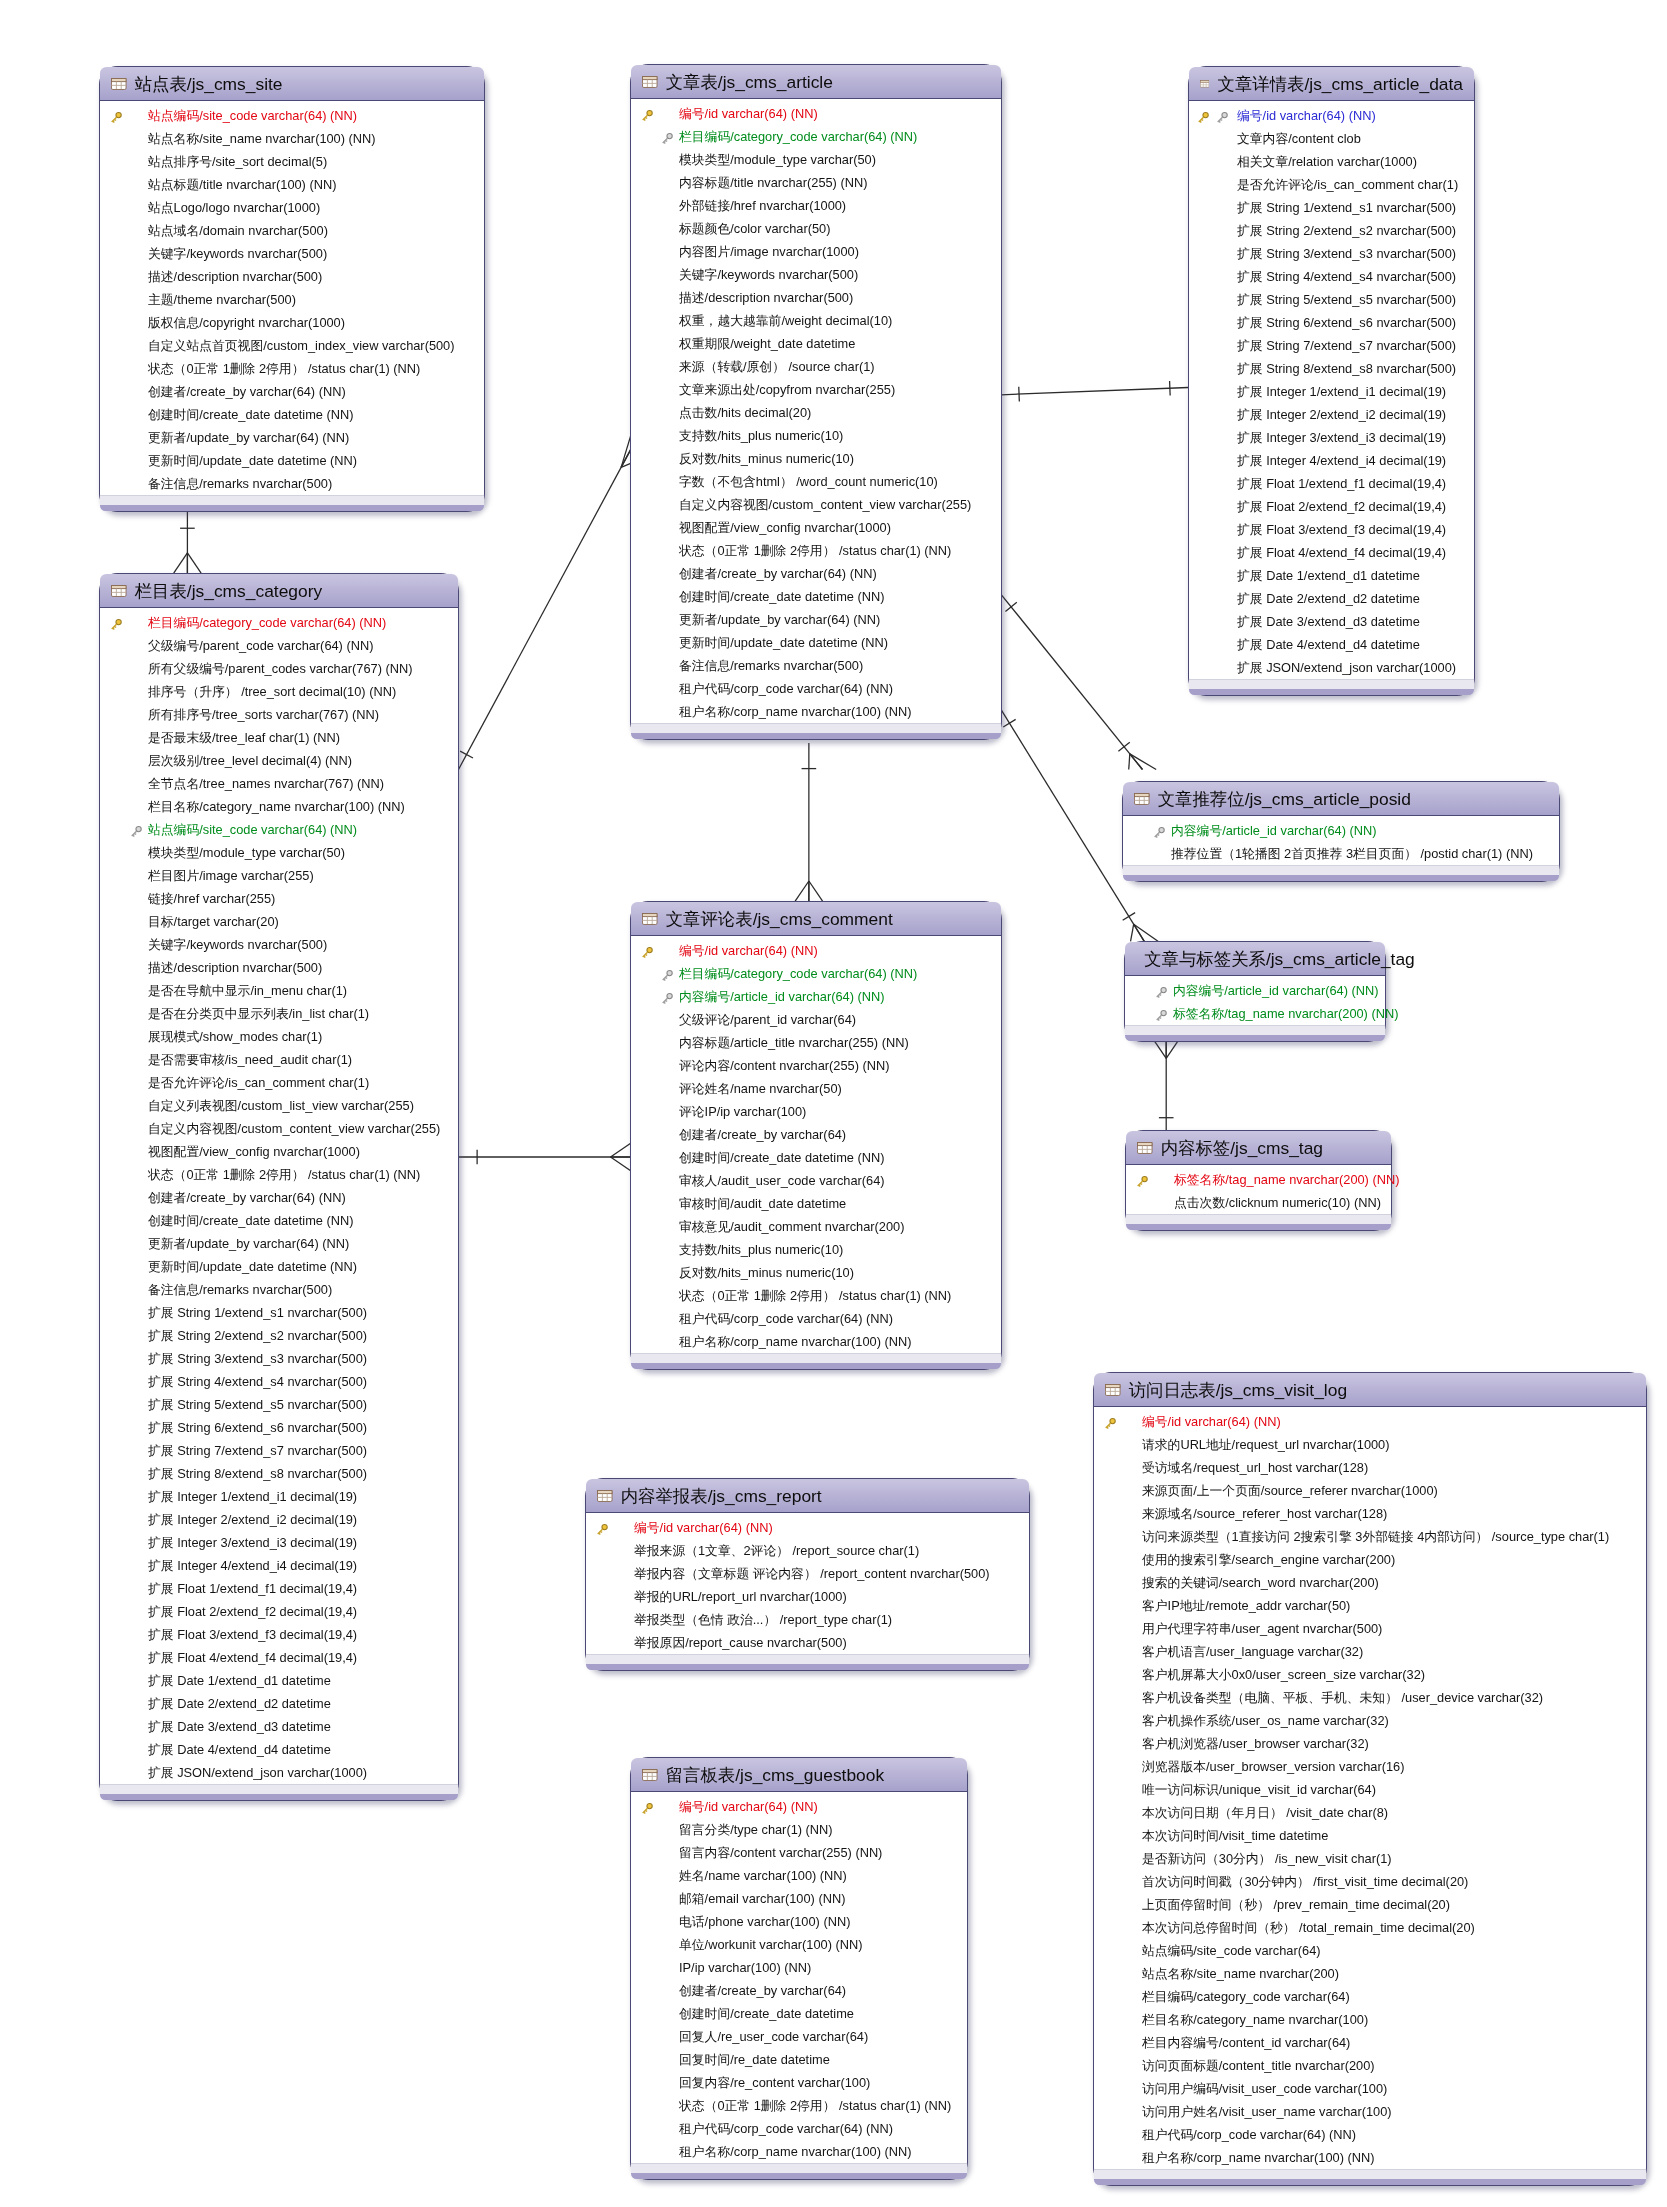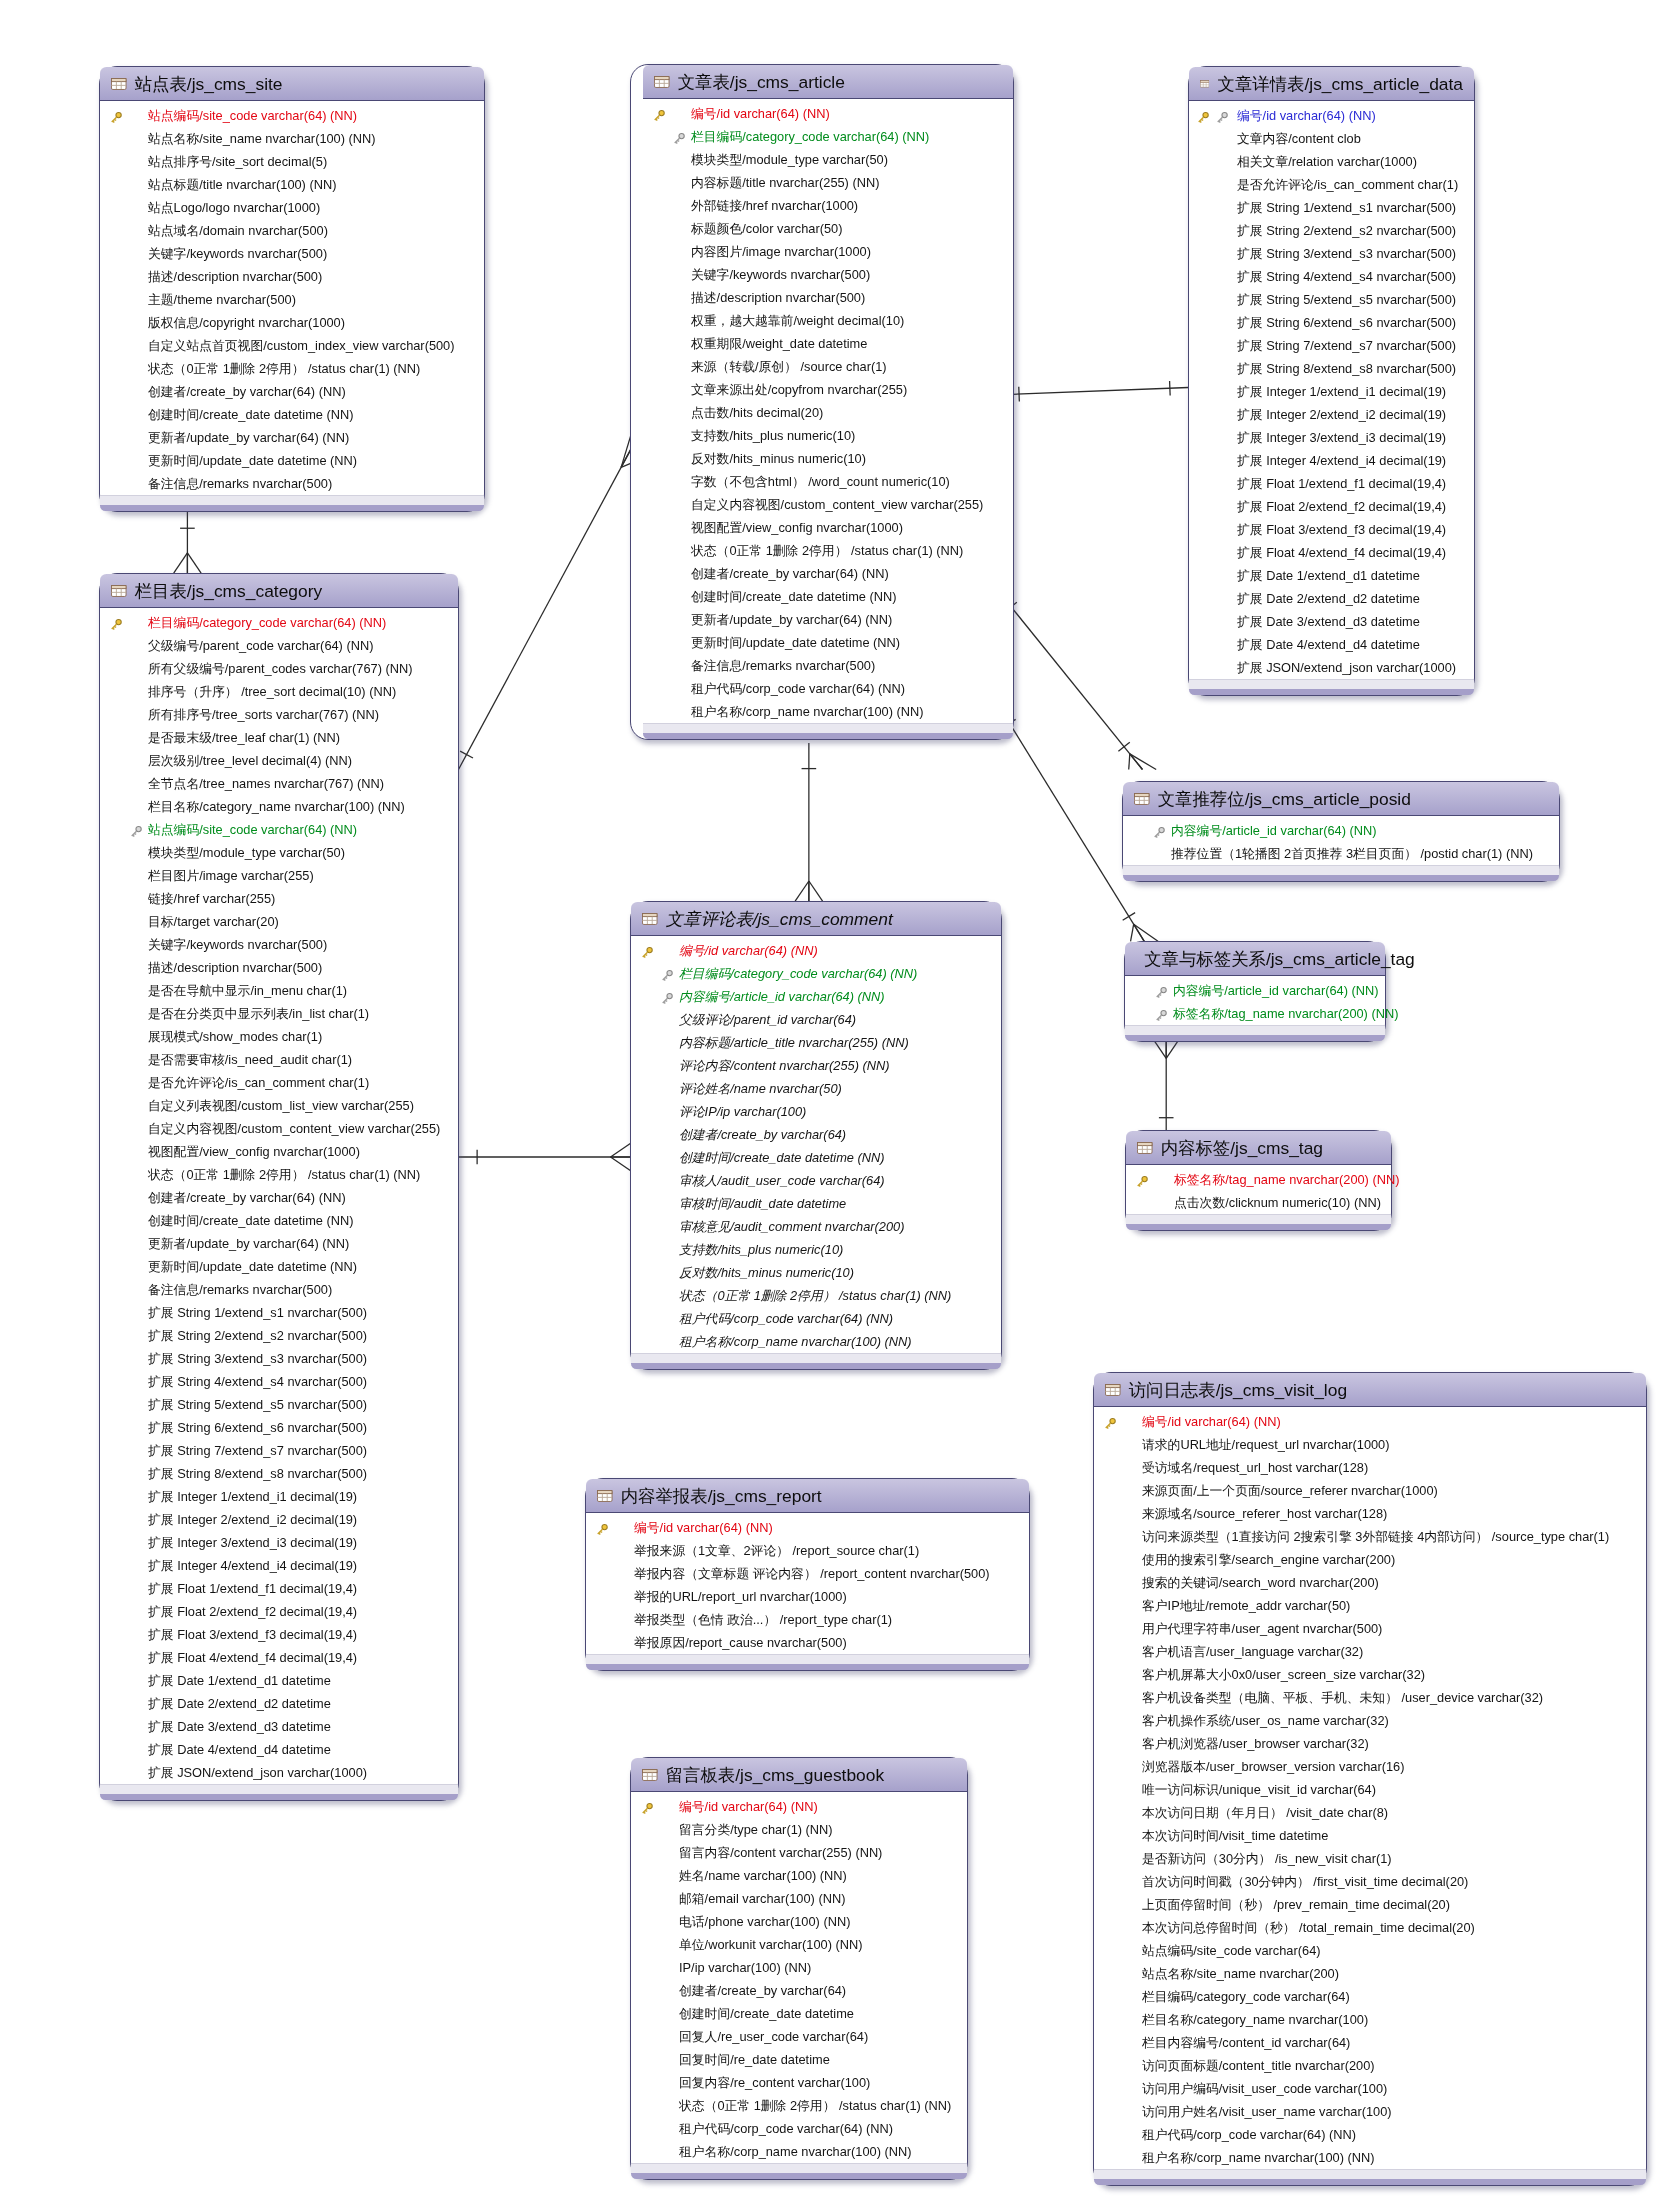--- a/index.html
+++ b/index.html
@@ -190,21 +190,21 @@
         <div class="row"><span>扩展 Float 4/extend_f4 decimal(19,4)</span></div>
         <div class="row"><span>扩展 Date 1/extend_d1 datetime</span></div>
         <div class="row"><span>扩展 Date 2/extend_d2 datetime</span></div>
         <div class="row"><span>扩展 Date 3/extend_d3 datetime</span></div>
         <div class="row"><span>扩展 Date 4/extend_d4 datetime</span></div>
         <div class="row"><span>扩展 JSON/extend_json varchar(1000)</span></div>
       </div>
       <div class="tbl-f1"></div>
       <div class="tbl-f2"></div>
     </div>
-    <div class="tbl" style="left: 630px; top: 64px; width: 370px; padding-left: 12px;">
+    <div class="tbl" style="left: 630px; top: 64px; width: 370px;">
       <div class="tbl-h">
         <svg width="15.5" height="12" viewBox="0 0 17 13">
           <rect x="0.5" y="0.5" width="16" height="12" rx="1.5" fill="#ffffff" stroke="#8a6a52"></rect>
           <rect x="0.5" y="0.5" width="16" height="3.4" fill="#e6d6c0" stroke="#8a6a52"></rect>
           <line x1="5.9" y1="3.9" x2="5.9" y2="12" stroke="#b9a898"></line>
           <line x1="11.2" y1="3.9" x2="11.2" y2="12" stroke="#b9a898"></line>
           <line x1="0.5" y1="8" x2="16.5" y2="8" stroke="#b9a898"></line>
         </svg>
         <span>文章表/js_cms_article</span>
       </div>
@@ -352,21 +352,21 @@
       <div class="rows">
         <div class="row pk"><span class="keyicon key-pk"><svg width="13.7" height="13.7" viewBox="0 0 16 16">
               <circle cx="11.2" cy="4.8" r="3.1" fill="#f0c53c" stroke="#9a7b20" stroke-width="1.2"></circle>
               <path d="M9 7 L3.2 12.8 M4.4 11.6 L6.2 13.4 M6.6 9.4 L8.2 11" stroke="#c8a22a" stroke-width="1.7" fill="none"></path>
             </svg></span><span>标签名称/tag_name nvarchar(200) (NN)</span></div>
         <div class="row"><span>点击次数/clicknum numeric(10) (NN)</span></div>
       </div>
       <div class="tbl-f1"></div>
       <div class="tbl-f2"></div>
     </div>
-    <div class="tbl" style="left: 630px; top: 901px; width: 370px; font-style: italic;">
+    <div class="tbl" style="left: 630px; top: 901px; width: 370px;">
       <div class="tbl-h">
         <svg width="15.5" height="12" viewBox="0 0 17 13">
           <rect x="0.5" y="0.5" width="16" height="12" rx="1.5" fill="#ffffff" stroke="#8a6a52"></rect>
           <rect x="0.5" y="0.5" width="16" height="3.4" fill="#e6d6c0" stroke="#8a6a52"></rect>
           <line x1="5.9" y1="3.9" x2="5.9" y2="12" stroke="#b9a898"></line>
           <line x1="11.2" y1="3.9" x2="11.2" y2="12" stroke="#b9a898"></line>
           <line x1="0.5" y1="8" x2="16.5" y2="8" stroke="#b9a898"></line>
         </svg>
         <span>文章评论表/js_cms_comment</span>
       </div>

